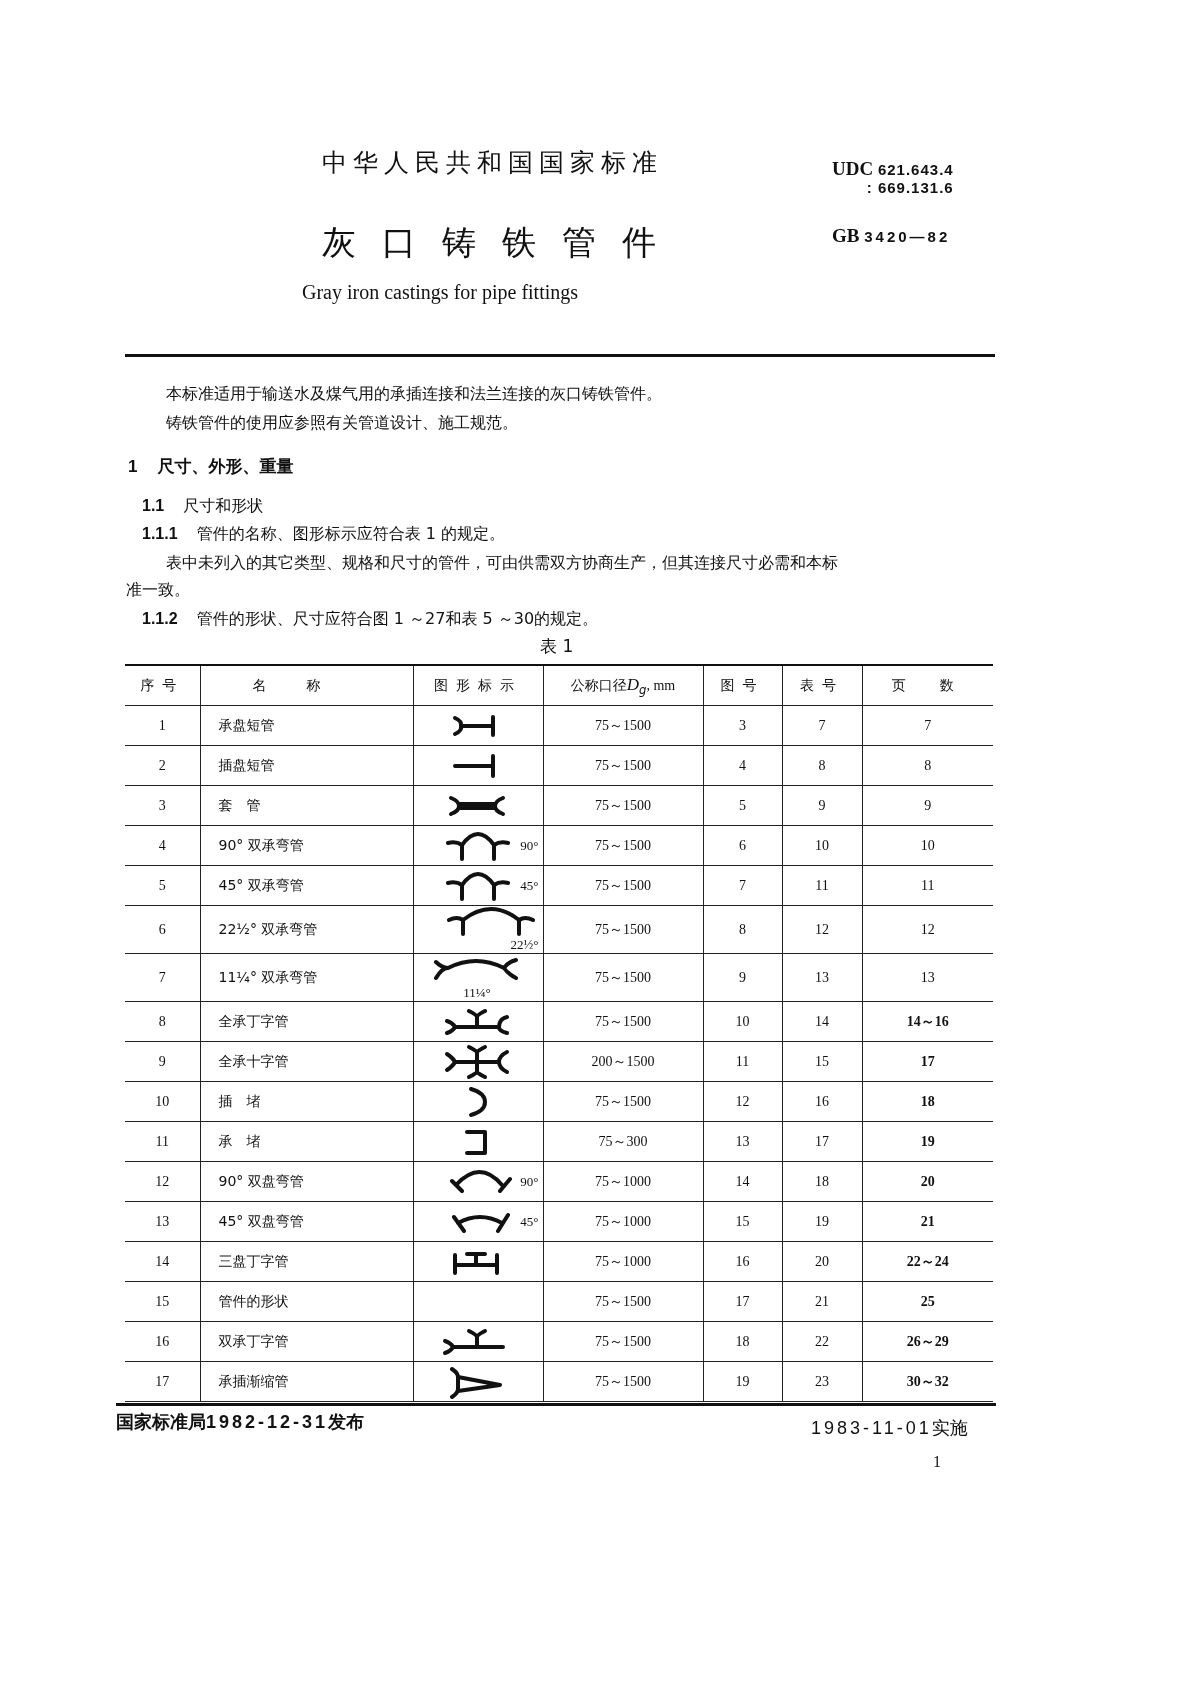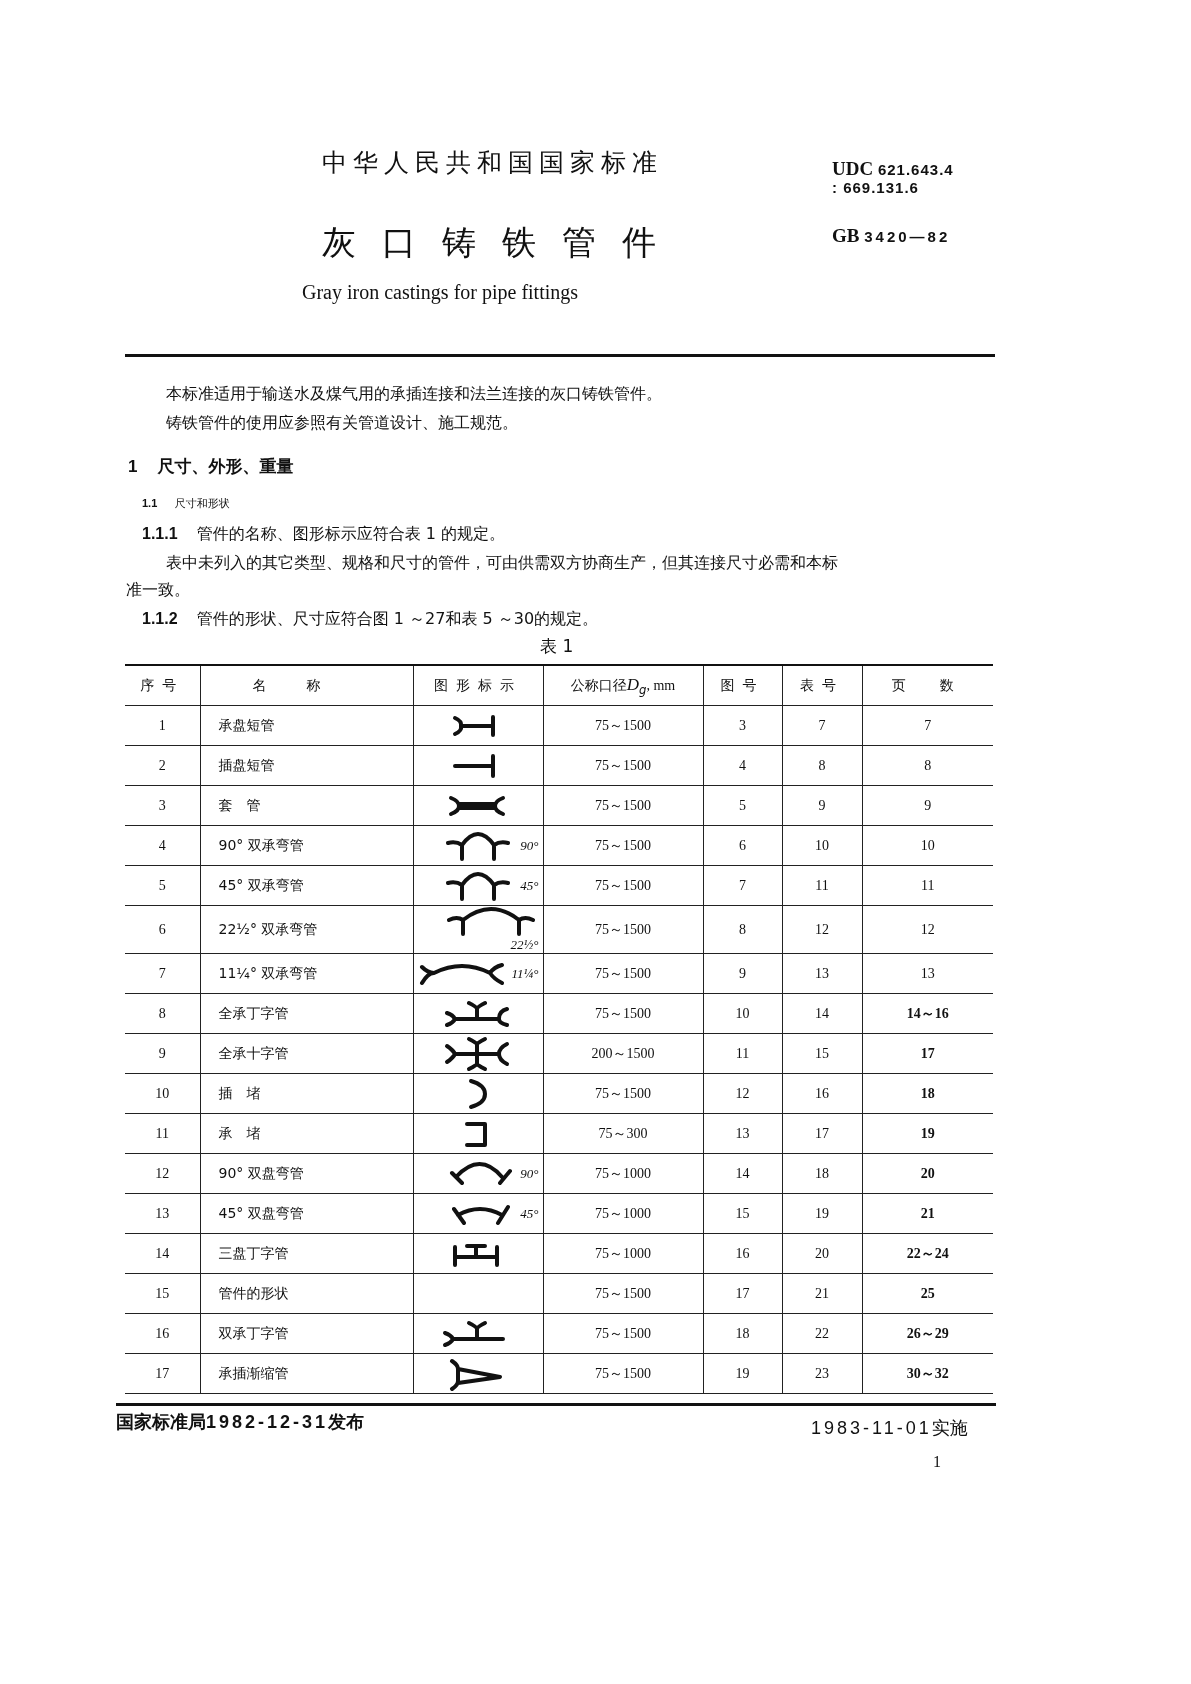--- a/index.html
+++ b/index.html
@@ -4,44 +4,44 @@
 <style>
   html, body { margin: 0; padding: 0; background: #ffffff; }
   body { width: 1191px; height: 1684px; position: relative; overflow: hidden;
          font-family: "DejaVu Serif", "Liberation Serif", serif; color: #111; }
   .abs { position: absolute; }
   .national { left: 322px; top: 146px; font-size: 25px; letter-spacing: 6px; font-family: "DejaVu Sans", sans-serif; }
   .title-cn { left: 322px; top: 220px; font-size: 34px; letter-spacing: 26px; font-family: "DejaVu Sans", sans-serif; }
   .title-en { left: 302px; top: 281px; font-size: 20px; font-weight: normal; font-family: "Liberation Serif", serif; }
   .udc { left: 832px; top: 160px; font-size: 19px; font-weight: bold; line-height: 18px; font-family: "Liberation Serif", serif; }
   .udc .code { font-family: "Liberation Sans", sans-serif; font-size: 15px; letter-spacing: 1px; }
-  .udc .code2 { display:block; font-family: "Liberation Sans", sans-serif; font-size: 15px; letter-spacing: 1px; }
+  .udc .code2 { display:block; text-align:right; font-family: "Liberation Sans", sans-serif; font-size: 15px; letter-spacing: 1px; }
   .gb { left: 832px; top: 225px; font-size: 19px; font-weight: bold; font-family: "Liberation Serif", serif; }
   .gb .num { font-family: "Liberation Sans", sans-serif; font-size: 15px; letter-spacing: 3px; }
   .rule-top { left: 125px; top: 354px; width: 870px; height: 3px; background: #111; }
   .para { font-size: 16px; font-family: "DejaVu Sans", sans-serif; }
   .p1 { left: 166px; top: 384px; }
   .p2 { left: 166px; top: 413px; }
   .h1 { left: 128px; top: 455px; font-size: 17px; font-weight: bold; }
-  .h11 { left: 142px; top: 496px; font-size: 11px; }
+  .h11 { left: 142px; top: 496px; font-size: 16px; }
   .h111 { left: 142px; top: 524px; }
   .p3 { left: 166px; top: 553px; }
   .p4 { left: 126px; top: 580px; }
   .h112 { left: 142px; top: 609px; }
   .sec { font-weight: bold; font-family: "Liberation Sans", sans-serif; margin-right: 14px; }
   .table-caption { left: 540px; top: 635px; font-size: 17px; font-family: "DejaVu Sans", sans-serif; }
   table.t1 { position: absolute; left: 125px; top: 664px; width: 868px; border-collapse: collapse;
              font-family: "DejaVu Sans", sans-serif; font-size: 14px; }
   table.t1 th, table.t1 td { height: 39px; border-bottom: 1.5px solid #222; border-right: 1.5px solid #222; text-align: center; padding: 0; }
   table.t1 tr > *:last-child { border-right: none; }
   table.t1 thead th { border-top: 2.5px solid #111; font-weight: normal; font-size: 14px; letter-spacing: 8px; }
   table.t1 td.name { text-align: left; padding-left: 18px; }
   table.t1 td.num { font-family: "Liberation Serif", serif; font-size: 14px; }
   table.t1 td.bold { font-weight: bold; }
-  .icon-cell { position: relative; font-style: italic; }
+  .icon-cell { position: relative; }
   .icon-cell svg { display: inline-block; vertical-align: middle; }
   .angle { font-family: "Liberation Serif", serif; font-size: 13px; vertical-align: middle; margin-left: 2px; }
   .rule-bottom { left: 116px; top: 1403px; width: 880px; height: 3px; background: #111; }
   .foot-left { left: 116px; top: 1410px; font-size: 18px; font-weight: bold; font-family: "DejaVu Sans", sans-serif; }
   .foot-right { left: 811px; top: 1416px; font-size: 18px; font-weight: normal; font-family: "DejaVu Sans", sans-serif; }
   .foot-left .d, .foot-right .d { font-family: "Liberation Sans", sans-serif; letter-spacing: 3px; }
   .page-num { left: 933px; top: 1453px; font-size: 16px; font-family: "Liberation Serif", serif; }
 </style>
 </head>
 <body>
@@ -182,21 +182,21 @@
             </svg></span><span class="angle">22½°</span>
     </td>
     <td class="num">75～1500</td>
     <td class="num">8</td>
     <td class="num">12</td>
     <td class="num">12</td>
       </tr>
       <tr>
     <td class="num">7</td>
     <td class="name">11¼° 双承弯管</td>
-    <td class="icon-cell" style="text-align:right;padding-right:4px">
+    <td class="icon-cell" style="text-align:center;padding-right:4px">
       <span><svg width="96" height="30" viewBox="0 0 96 30">
               <path stroke="#111" stroke-width="4" fill="none" stroke-linecap="round" stroke-linejoin="round" d="M8 8 q6 6 12 6 q-6 0 -12 10 M20 14 q28 -14 56 0 M88 6 q-8 2 -12 8 q4 6 12 10"></path>
             </svg></span><span class="angle">11¼°</span>
     </td>
     <td class="num">75～1500</td>
     <td class="num">9</td>
     <td class="num">13</td>
     <td class="num">13</td>
       </tr>
       <tr>

